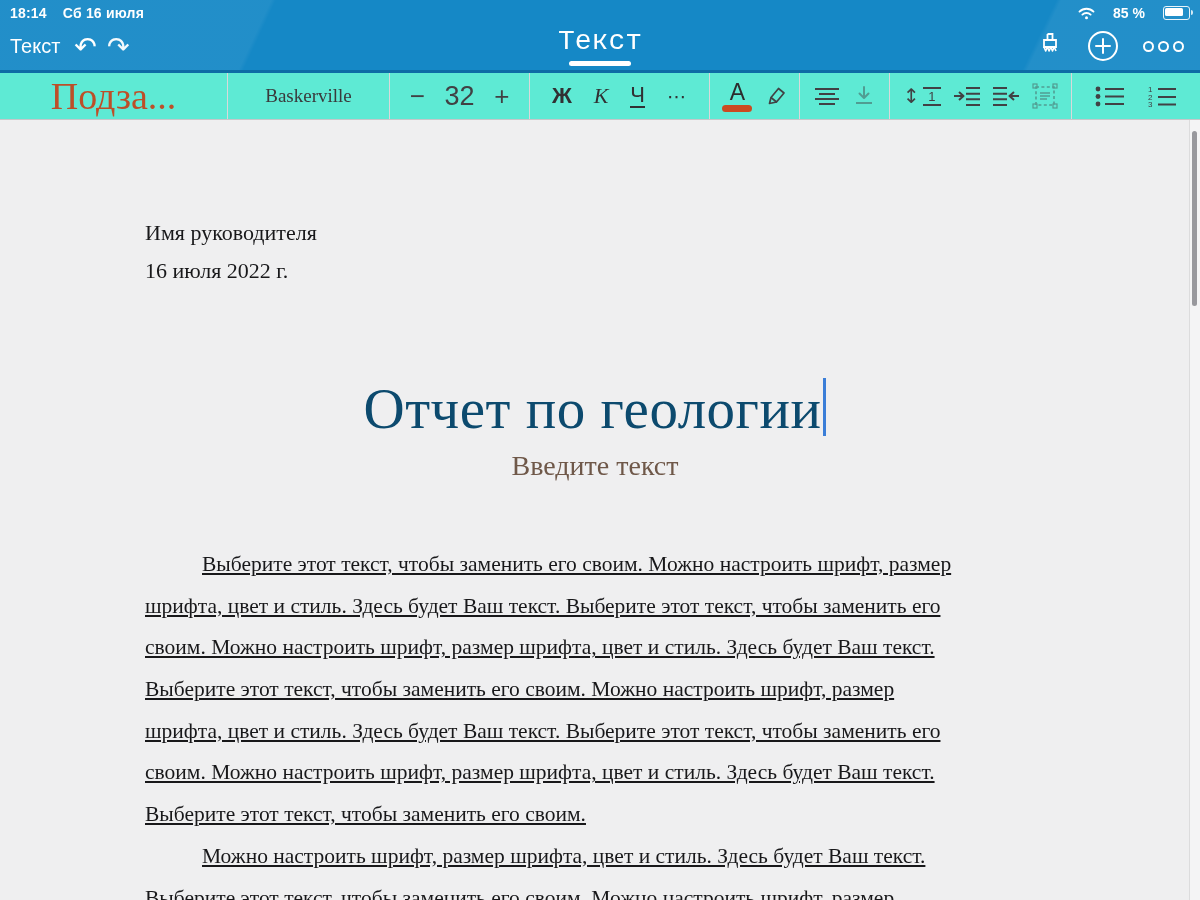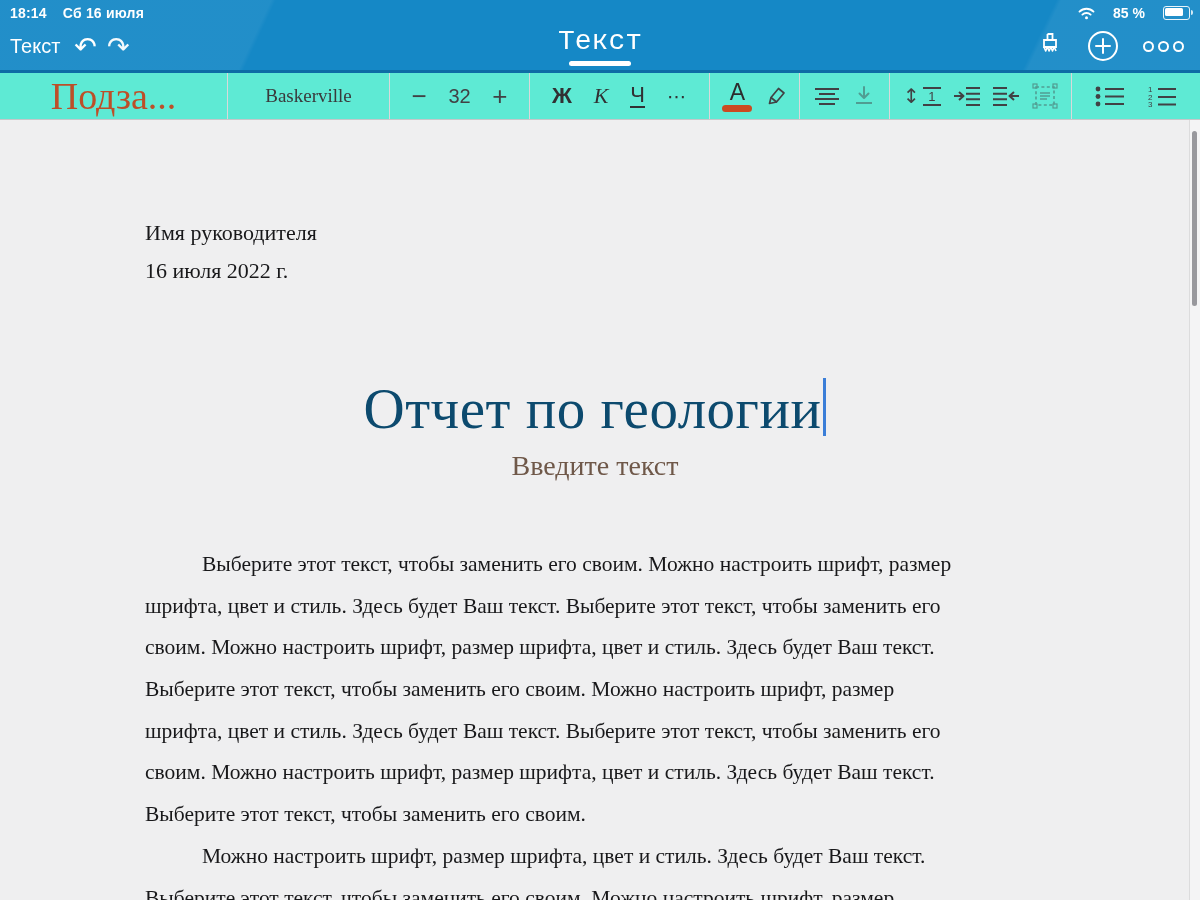--- a/index.html
+++ b/index.html
@@ -43,21 +43,21 @@
   .toolbar{position:absolute;left:0;top:73px;width:1200px;height:47px;background:#5eead4;
     border-bottom:1px solid #c7c7c9;display:flex;box-sizing:border-box;color:#414144;}
   .tb-group{display:flex;align-items:center;justify-content:space-evenly;height:100%;
     border-right:1px solid #d9d9da;box-sizing:border-box;}
   .tb-style{width:228px;}
   .style-label{font-family:"Liberation Serif",serif;font-size:38px;line-height:40px;color:#bd4f28;}
   .tb-font{width:162px;}
   .font-label{font-family:"Liberation Serif",serif;font-size:19px;color:#3a3a3c;}
   .tb-size{width:140px;}
   .size-step{font-size:26px;color:#414144;}
-  .size-value{font-size:20px;color:#414144;}
+  .size-value{font-size:27px;color:#414144;}
   .tb-format{width:180px;}
   .fmt{font-size:22px;color:#313133;}
   .fmt-bold{font-weight:bold;}
   .fmt-italic{font-style:italic;font-family:"Liberation Serif",serif;}
   .fmt-underline{border-bottom:2px solid #313133;padding-bottom:0px;line-height:22px;}
   .fmt-more{font-size:19px;letter-spacing:1px;}
   .tb-color{width:90px;}
   .textcolor{display:flex;flex-direction:column;align-items:center;}
   .textcolor-a{font-size:23px;line-height:22px;color:#2c2c2e;}
   .textcolor-bar{width:30px;height:7px;border-radius:3.5px;background:#cb4a21;margin-top:2px;}
@@ -80,21 +80,21 @@
   .scrollbar-thumb{position:absolute;right:3px;top:11px;width:5px;height:175px;
     background:#98989d;border-radius:3px;}
   .doc-author{position:absolute;left:145px;top:100px;font-size:22px;}
   .doc-date{position:absolute;left:145px;top:138px;font-size:22px;}
   .doc-title-row{position:absolute;left:0;top:256px;width:1190px;text-align:center;}
   .doc-title{font-size:57px;color:#0c4a6e;letter-spacing:.5px;margin-top:40px;}
   .caret{display:inline-block;width:3px;height:58px;background:#3b7ed8;vertical-align:-8px;margin-left:2px;}
   .doc-subtitle{position:absolute;left:0;top:330px;width:1190px;text-align:center;
     font-size:28px;color:#6f5849;}
   .doc-body{position:absolute;left:145px;top:424px;width:930px;font-size:21.5px;}
-  .body-line{height:41.7px;line-height:41.7px;white-space:nowrap;}
+  .body-line{height:41.7px;line-height:41.7px;white-space:nowrap;text-decoration:underline;}
   .body-line.indent{padding-left:57px;}
 
   svg{display:block;}
 </style>
 </head>
 <body>
 
 <div class="screen">
 
   <div class="header">

